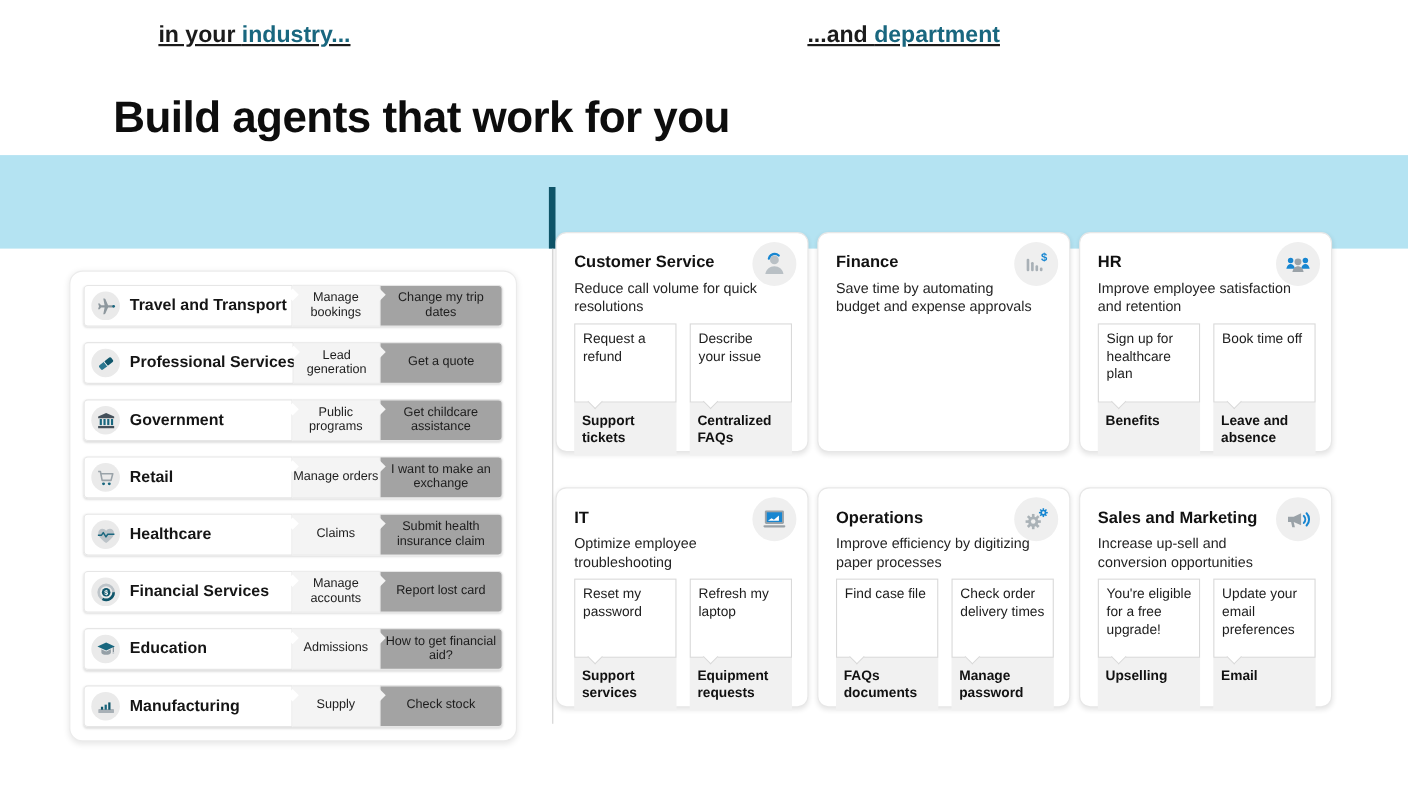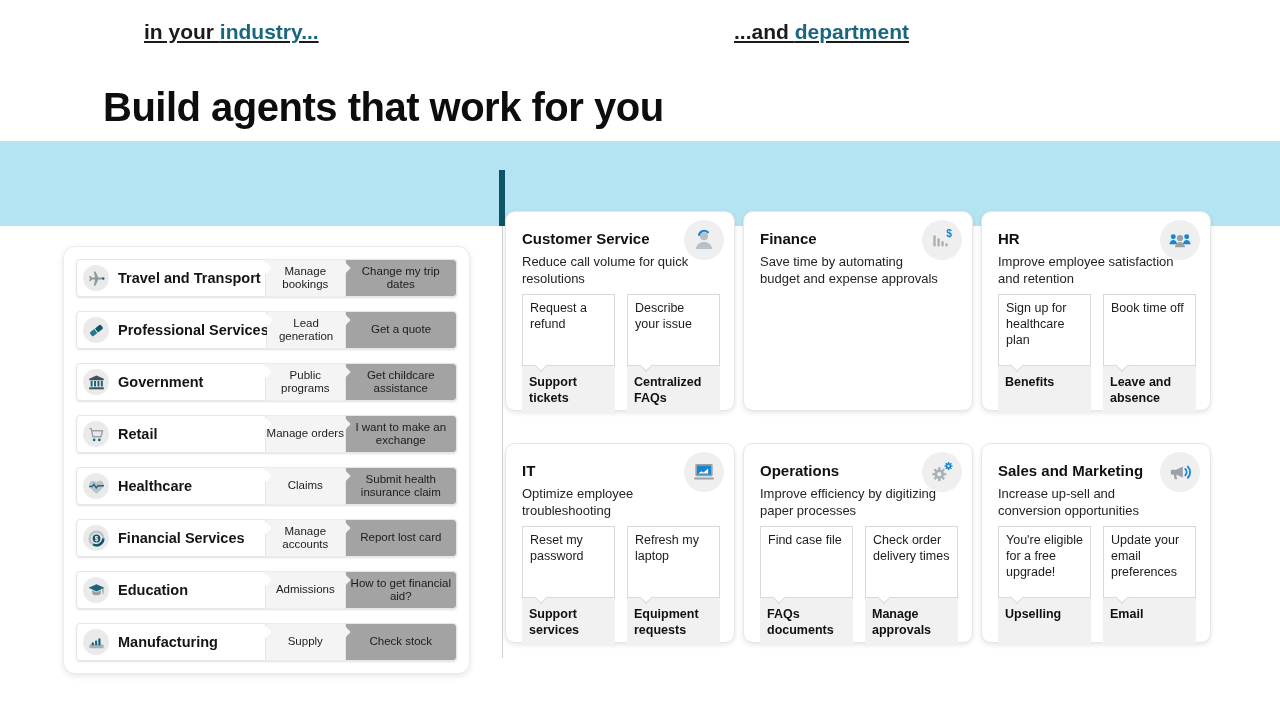--- a/index.html
+++ b/index.html
@@ -357,21 +357,21 @@
         </svg>
       </div>
       <div class="dept-desc">Improve efficiency by digitizing paper processes</div>
       <div class="chips">
         <div class="chip-col">
           <div class="bubble">Find case file</div>
           <div class="tag">FAQs documents</div>
         </div>
         <div class="chip-col">
           <div class="bubble">Check order delivery times</div>
-          <div class="tag">Manage approvals</div>
+          <div class="tag">Manage password</div>
         </div>
       </div>
     </div>
 
     <div class="dept-card">
       <div class="dept-title">Sales and Marketing</div>
       <div class="dept-icon-circle">
         <svg viewBox="0 0 24 24">
           <path fill="#9aa2a8" d="M3.6 10v4.4h2.6l1 4.4h2.2l-1-4.4 6.2 2.6V7L8.4 10H3.6z"></path>
           <path d="M16.9 9.2a4.3 4.3 0 0 1 0 5.9" stroke="#1786d1" stroke-width="1.7" fill="none" stroke-linecap="round"></path>

